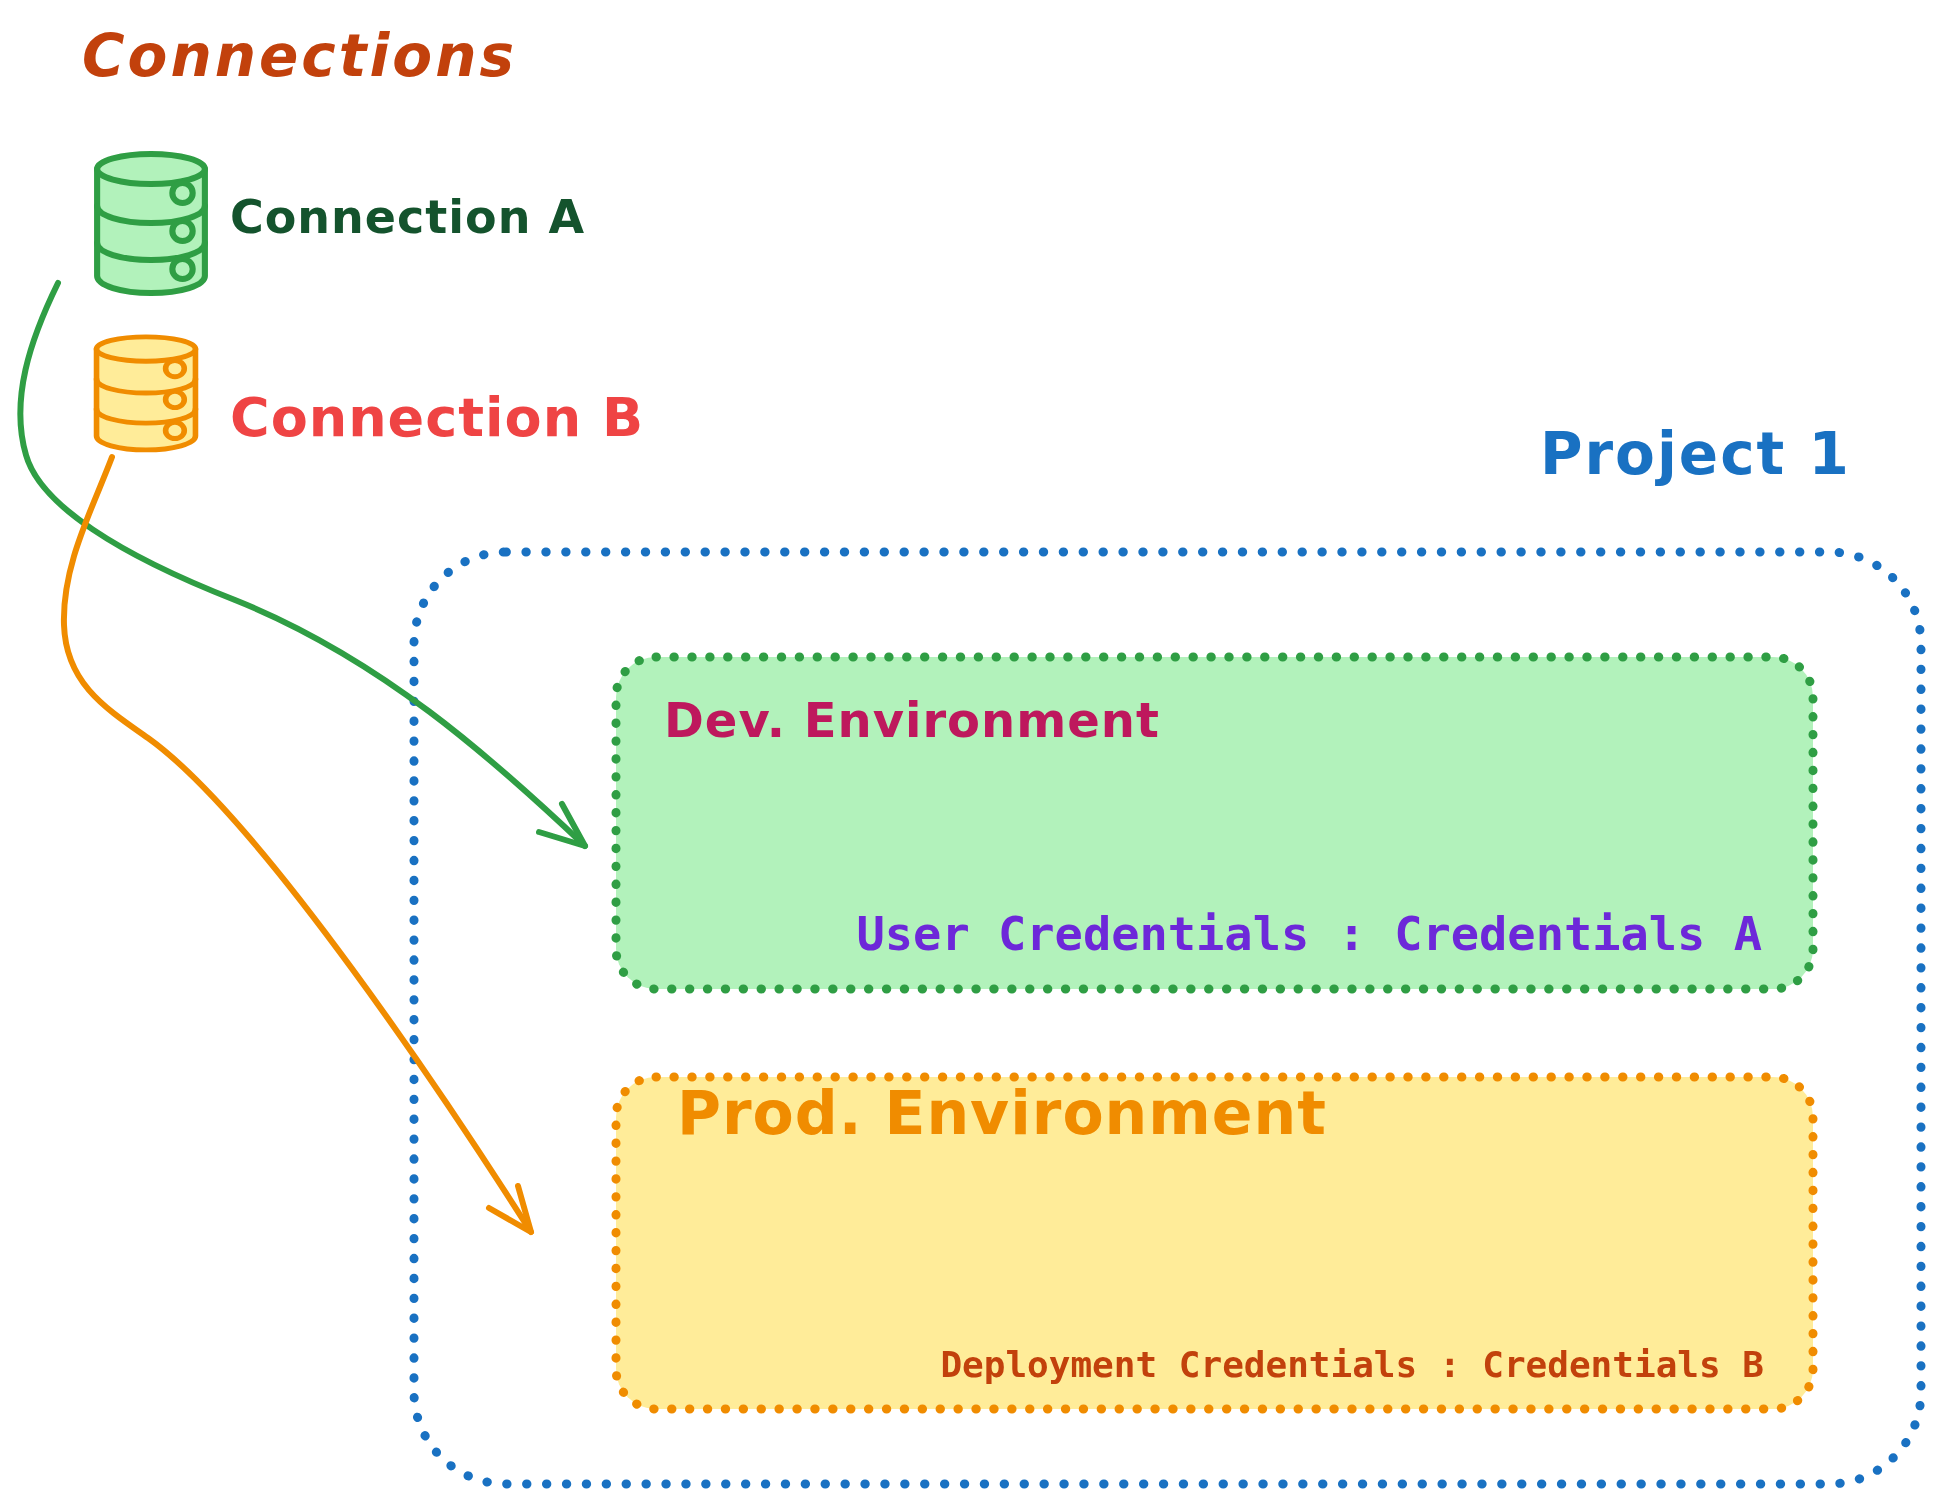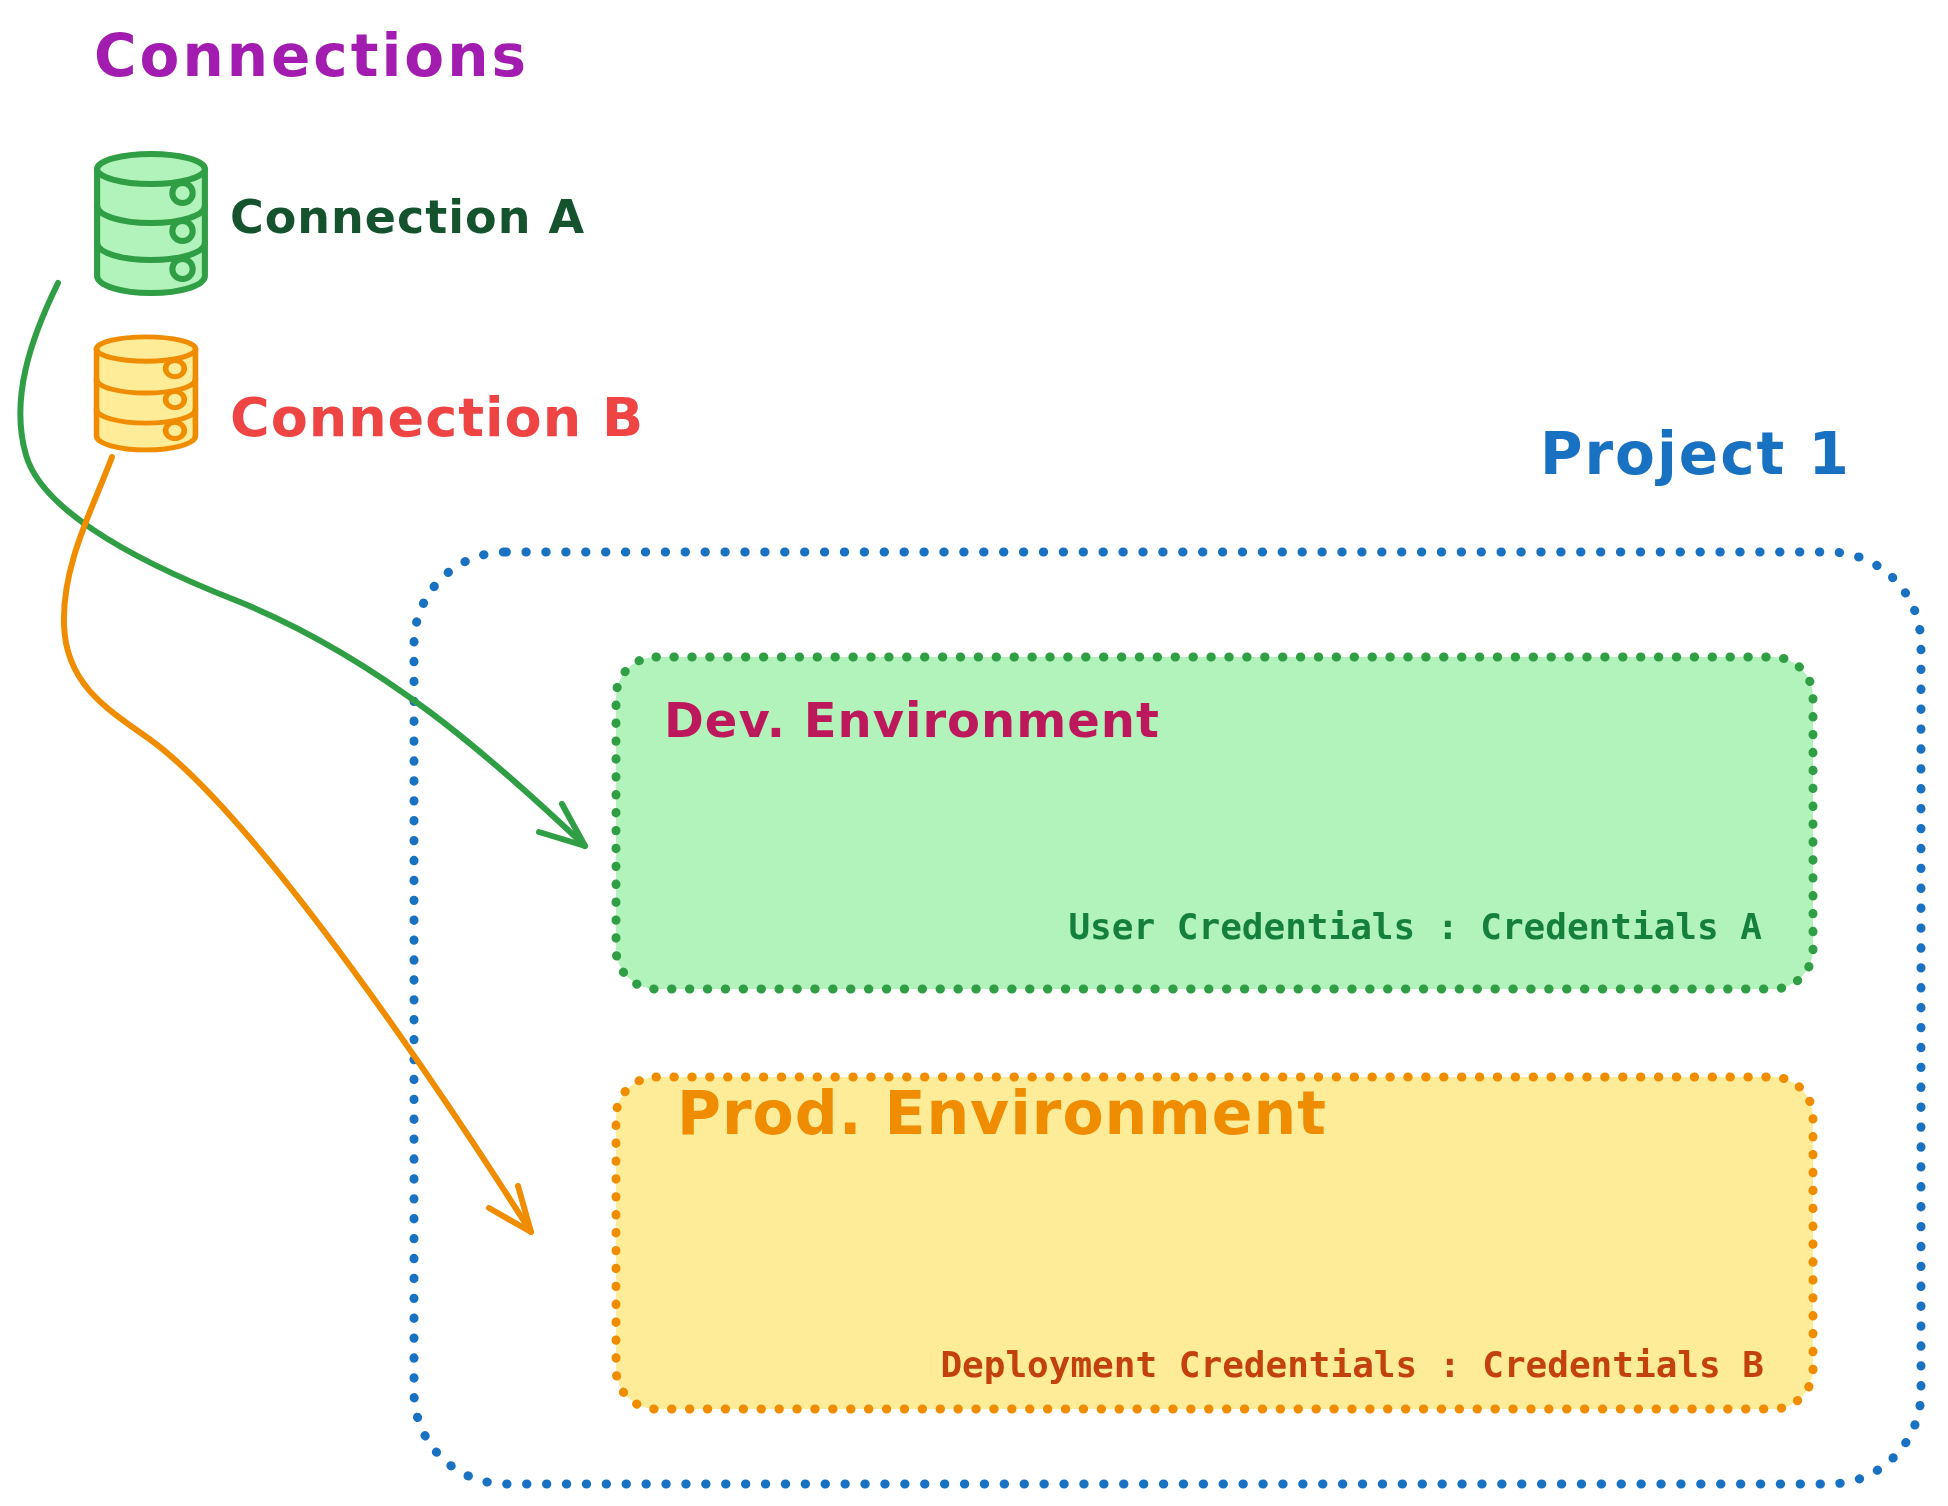--- a/index.html
+++ b/index.html
@@ -12,27 +12,27 @@
     font-family: "DejaVu Sans", "Liberation Sans", sans-serif;
   }
   .abs { position: absolute; }
   .hand { font-weight: bold; letter-spacing: 1px; white-space: nowrap; }
   .mono {
     font-family: "DejaVu Sans Mono", "Liberation Mono", monospace;
     font-weight: bold;
     white-space: nowrap;
   }
   
-  .connections-title { left: 94px; top: 22px; font-size: 58px; color: #a21caf; letter-spacing: 3px; }
+  .connections-title { left: 82px; top: 22px; font-size: 58px; color: #c2410c; letter-spacing: 3px; font-style: italic; }
   .conn-a-label { left: 230px; top: 190px; font-size: 46px; color: #14532d; }
   .conn-b-label { left: 230px; top: 386px; font-size: 54px; color: #ef4444; }
   .project-title { left: 1540px; top: 420px; font-size: 58px; color: #1971c2; letter-spacing: 2px; }
   .dev-name  { left: 664px; top: 692px;  font-size: 48px; color: #be185d; }
   .prod-name { left: 677px; top: 1078px; font-size: 60px; color: #f08c00; }
-  .dev-cred  { right: 186px; top: 906px;  font-size: 36px; color: #15803d; }
+  .dev-cred  { right: 186px; top: 906px;  font-size: 47px; color: #6d28d9; }
   .prod-cred { right: 184px; top: 1344px; font-size: 36px; color: #c2410c; }
   
   .db-a { left: 90px; top: 148px; width: 122px; height: 150px; }
   .db-b { left: 90px; top: 332px; width: 112px; height: 122px; }
   svg { display: block; }
   .overlay { left: 0; top: 0; pointer-events: none; }
 </style>
 </head>
 <body>
 

